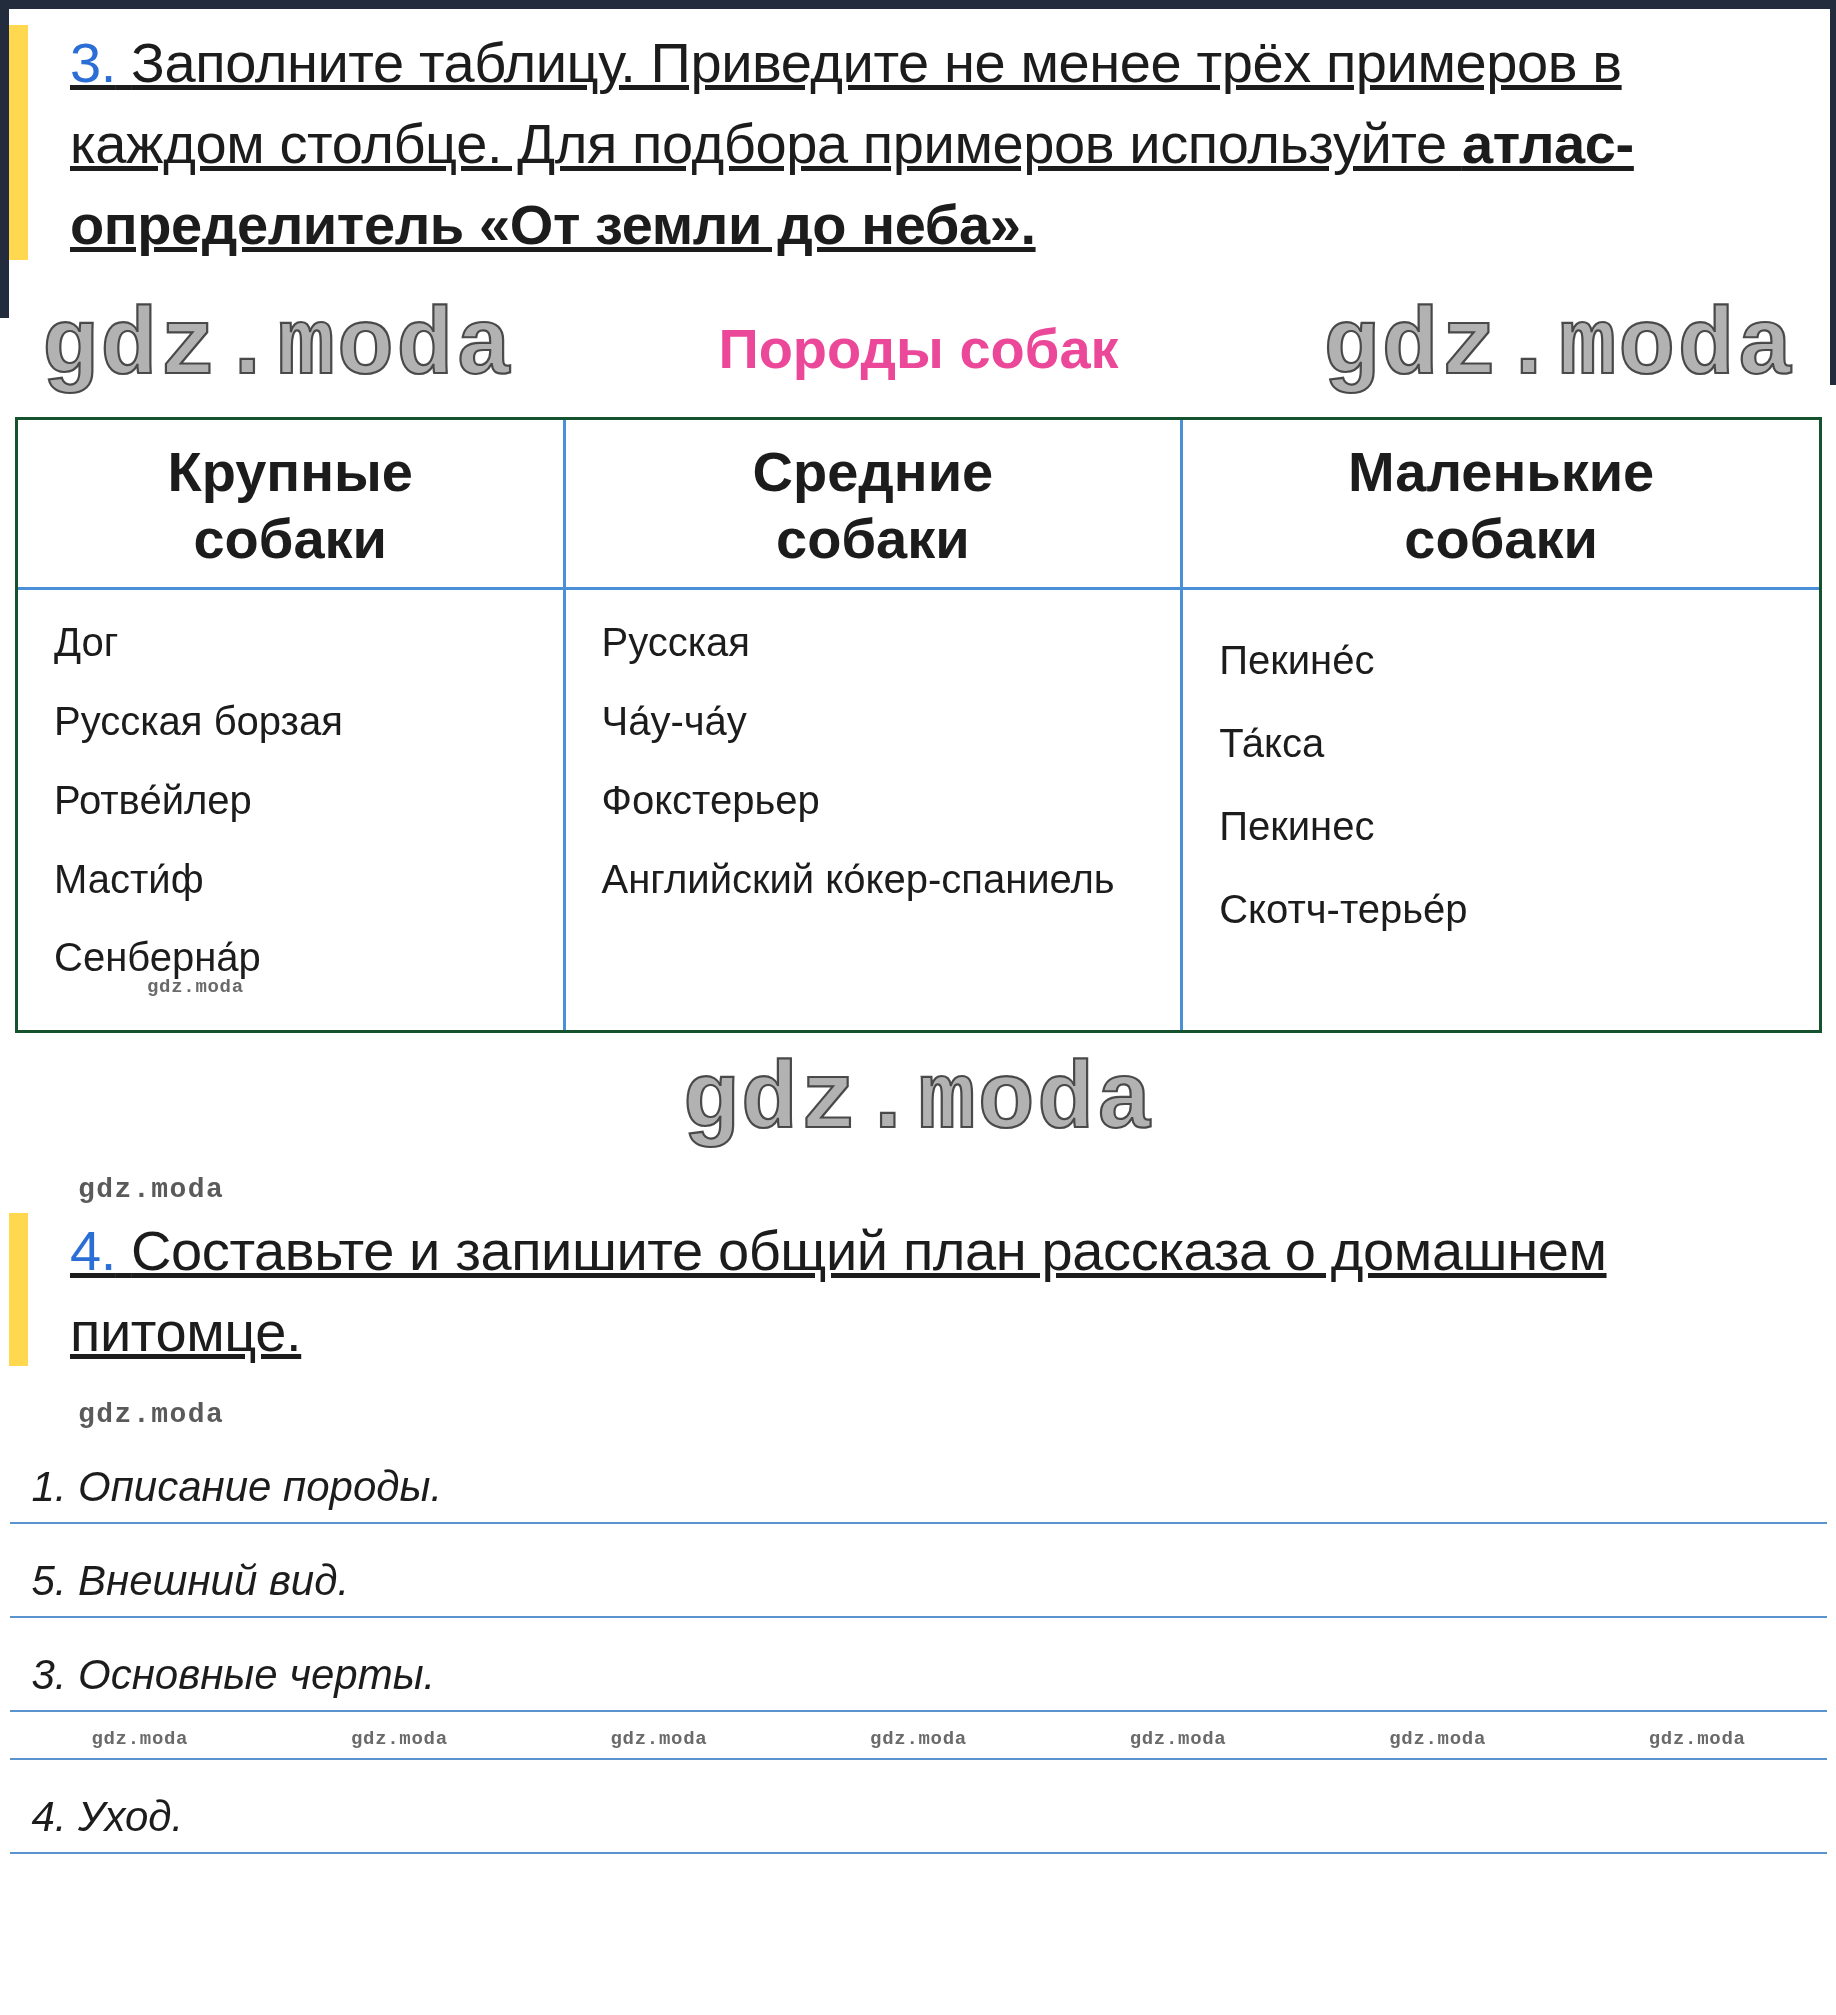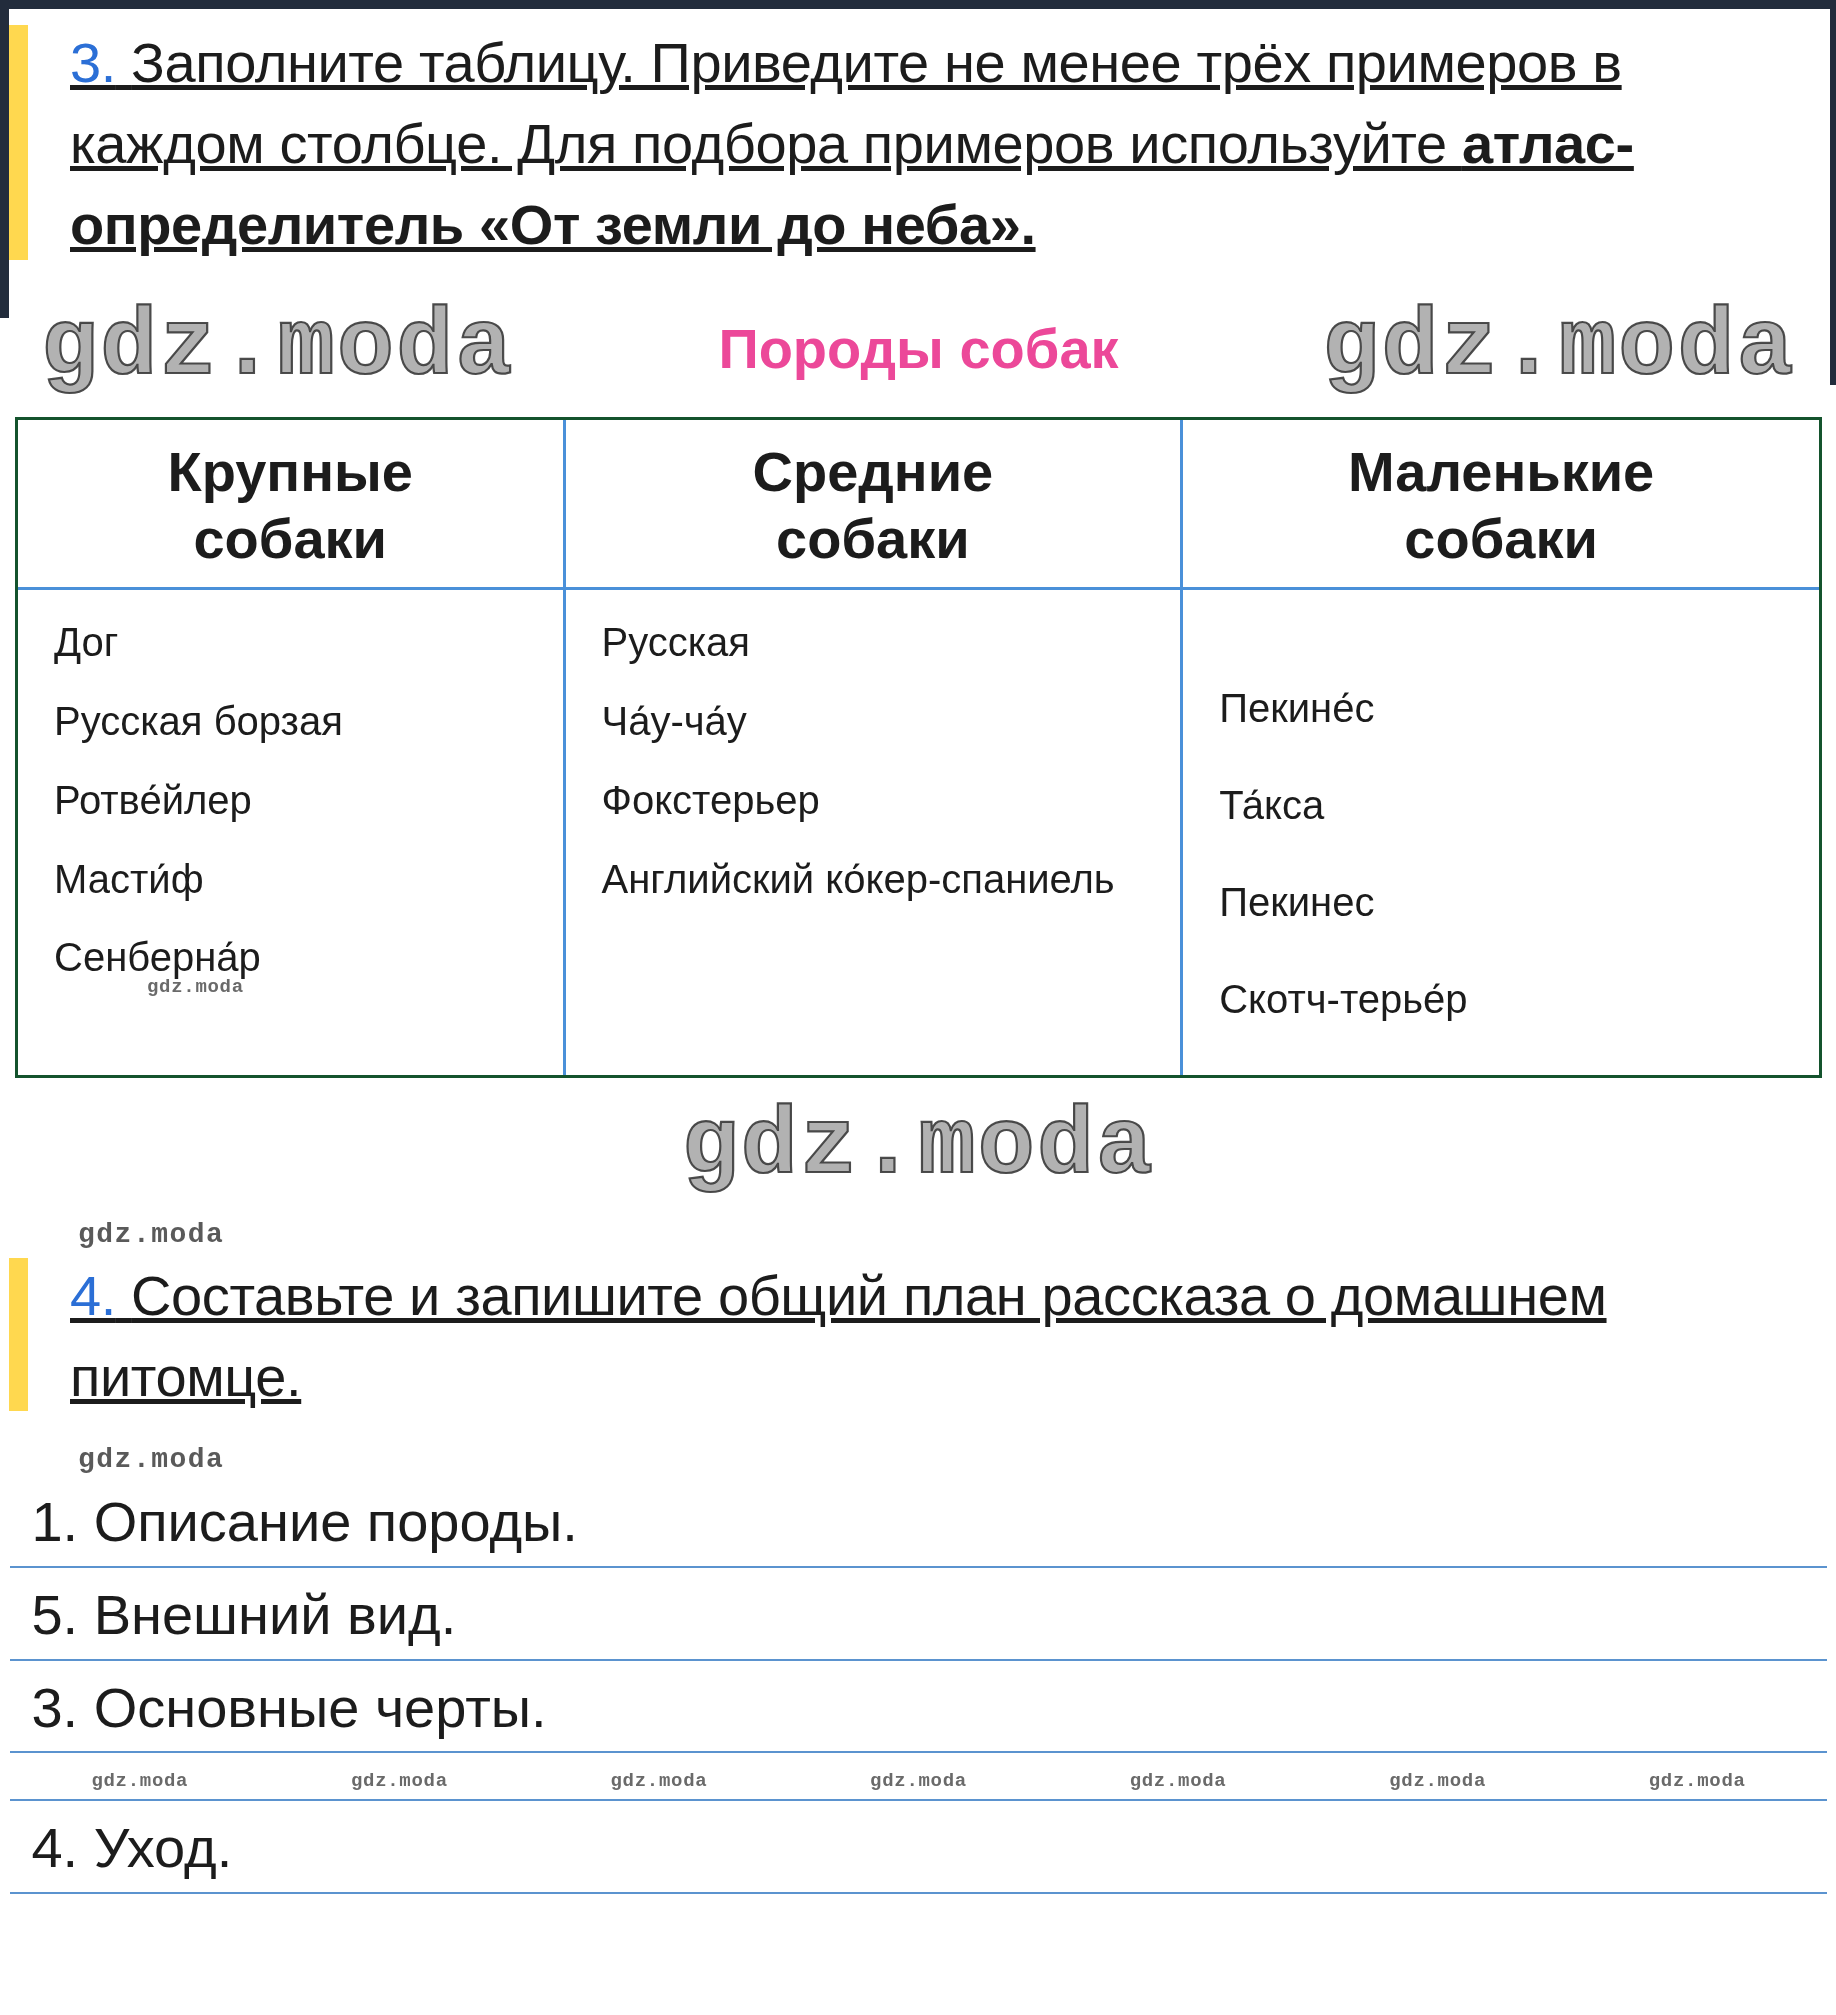--- a/index.html
+++ b/index.html
@@ -52,31 +52,32 @@
   }
   .th {
     padding:18px 15px 15px; text-align:center; font-weight:bold;
     font-size:56px; line-height:1.2; white-space:pre-line;
     border-bottom:3px solid #4a90d9;
   }
   .td { padding:28px 36px 18px; font-size:40px; }
   .c1,.c2 { border-right:3px solid #4a90d9; }
   .td.c3 { padding-top:46px; }
   .cell-item { line-height:1.22; margin-bottom:30px; }
-  .td.c3 .cell-item { margin-bottom:34px;margin-top:48px; }
+  .td.c3 .cell-item { margin-bottom:34px; }
 
   
   .wm-center { margin-top:15px; text-align:center; }
 
   
   .plan { margin-top:6px; padding:0 10.4px; }
   .plan-row {
-    font-size:56px; line-height:1.12;
-    padding:0 0 12px 21px; margin-top:16px;
+    font-size:42px; line-height:1.12;
+    padding:0 0 12px 21px; margin-top:33px;
     border-bottom:2.2px solid #5b93cf;
+    font-style:italic;
   }
   .wm-row {
     margin-top:10.4px; padding:6px 81px 7.4px;
     display:flex; justify-content:space-between; align-items:flex-end;
     border-bottom:2.2px solid #5b93cf;
   }
 </style>
 </head>
 <body>
 

